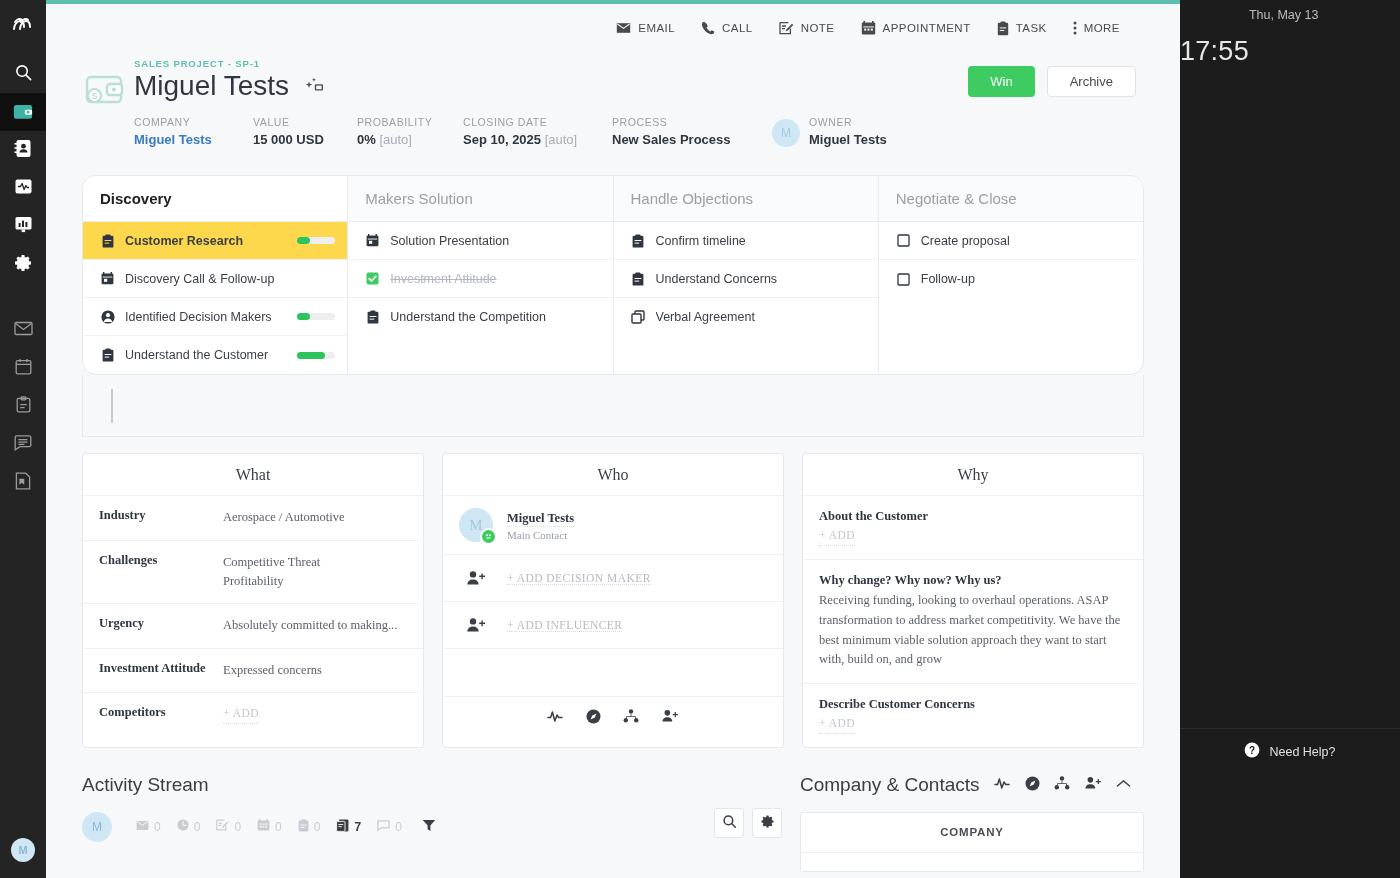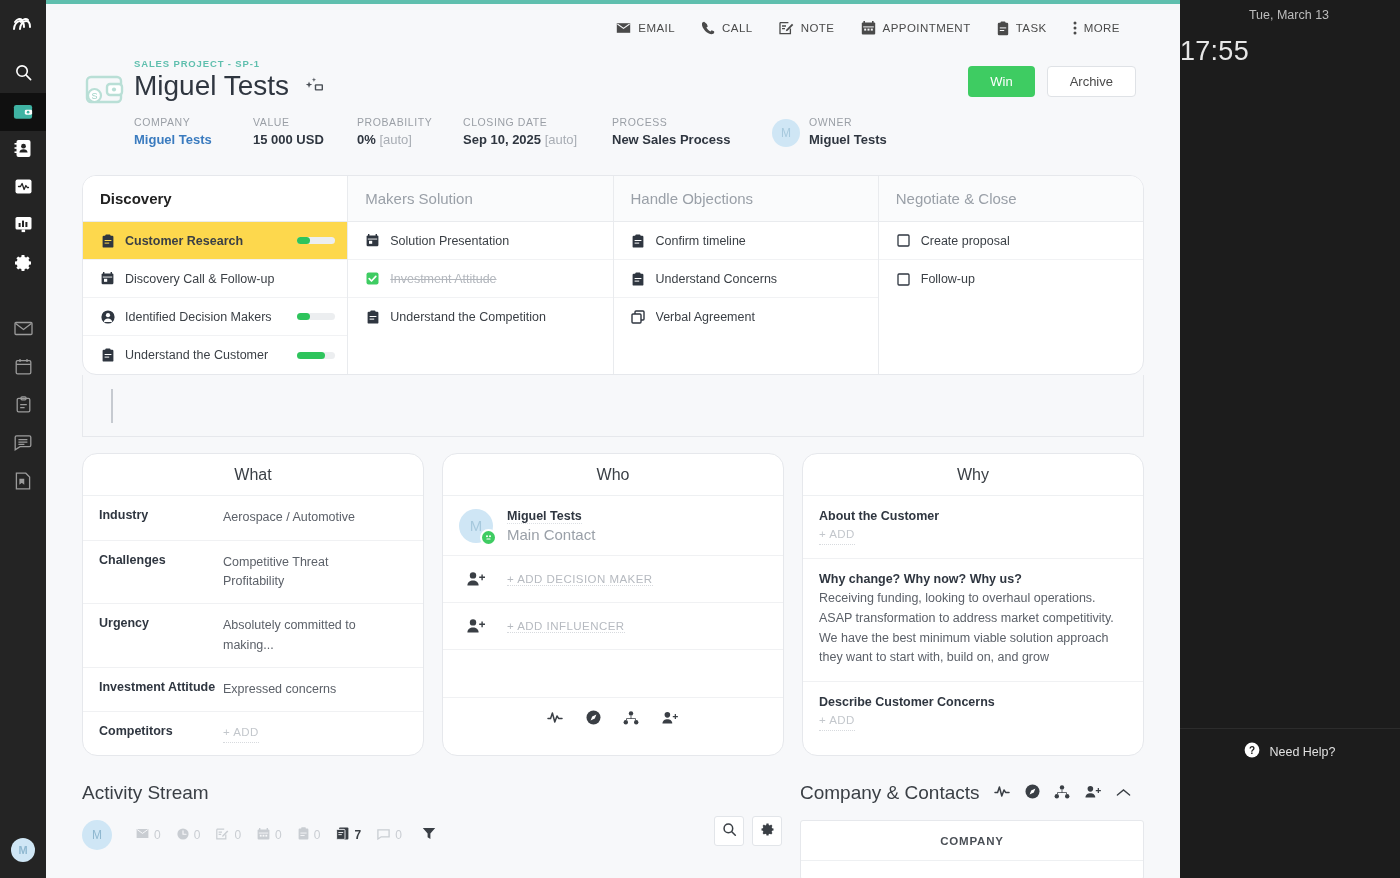--- a/index.html
+++ b/index.html
@@ -112,21 +112,21 @@
 
   .board-drop {
     background: #f7f8fa; border: 1px solid #e6e8ec; border-top: none;
     height: 62px; display: flex; align-items: center; padding-left: 28px;
   }
   .drop-caret { width: 2px; height: 34px; background: #c6cad0; }
 
   
   .cards { display: flex; gap: 18px; margin: 16px 36px 0 36px; }
   .card {
-    background: #fff; border: 1px solid #e6e8ec; border-radius: 15px; flex: 1 1 0;
+    background: #fff; border: 1px solid #e6e8ec; border-radius: 3px; flex: 1 1 0; font-family: Liberation Serif, serif;
   }
   .card-head {
     height: 42px; display: flex; align-items: center; justify-content: center;
     font-size: 16px; color: #3a3f45; border-bottom: 1px solid #eef0f2; font-weight: 400;
   }
   .kv { display: flex; padding: 12px 16px; border-bottom: 1px solid #f0f1f3; }
   .kv:last-child { border-bottom: none; }
   .kv-k { width: 124px; flex: 0 0 124px; font-weight: bold; font-size: 12.5px; color: #2f3640; }
   .kv-v { font-size: 12.5px; color: #5c6169; line-height: 1.55; }
   .kv-v.addlink {
@@ -143,21 +143,21 @@
     position: relative; width: 34px; height: 34px; border-radius: 50%;
     background: #cfe6f5; color: #a7c9dd; font-size: 15px;
     display: flex; align-items: center; justify-content: center; flex: 0 0 34px;
   }
   .who-badge {
     position: absolute; right: -4px; bottom: -3px; width: 17px; height: 17px;
     border-radius: 50%; background: #3ecc62; border: 2px solid #fff;
     display: flex; align-items: center; justify-content: center;
   }
   .who-name { font-size: 12.5px; font-weight: bold; color: #2f3640; border-bottom: 1px dotted #dcdfe3; display: inline-block; }
-  .who-sub { font-size: 15px; color: #9aa0a8; margin-top: 2px; }
+  .who-sub { font-size: 11px; color: #9aa0a8; margin-top: 2px; }
   .who-add {
     color: #b6bac0; font-size: 11.5px; letter-spacing: .04em;
     border-bottom: 1px dotted #d7dade; cursor: pointer;
   }
   .who-ico-cell { width: 34px; flex: 0 0 34px; display: flex; justify-content: center; }
   .who-spacer { height: 48px; border-bottom: 1px solid #f0f1f3; }
   .who-tools { height: 42px; display: flex; align-items: center; justify-content: center; gap: 22px; }
 
   .why-block { padding: 13px 16px; border-bottom: 1px solid #f0f1f3; }
   .why-block:last-child { border-bottom: none; }
@@ -858,21 +858,21 @@
         <div class="cc-card">
           <div class="cc-card-head">COMPANY</div>
         </div>
       </div>
     </section>
 
   </main>
 
   <aside class="right">
     <div class="clock">17:55</div>
-    <div class="date">Tue, March 13</div>
+    <div class="date">Thu, May 13</div>
     <div class="need-help">
       <span>
         <svg width="16" height="16" viewBox="0 0 16 16">
             <circle cx="8" cy="8" r="7.4" fill="#fff"></circle>
             <text x="8" y="11.6" font-size="10" font-weight="bold" fill="#1c1c1c" text-anchor="middle" font-family="Liberation Sans, sans-serif">?</text>
           </svg>
       </span>
       <span>Need Help?</span>
     </div>
   </aside>

